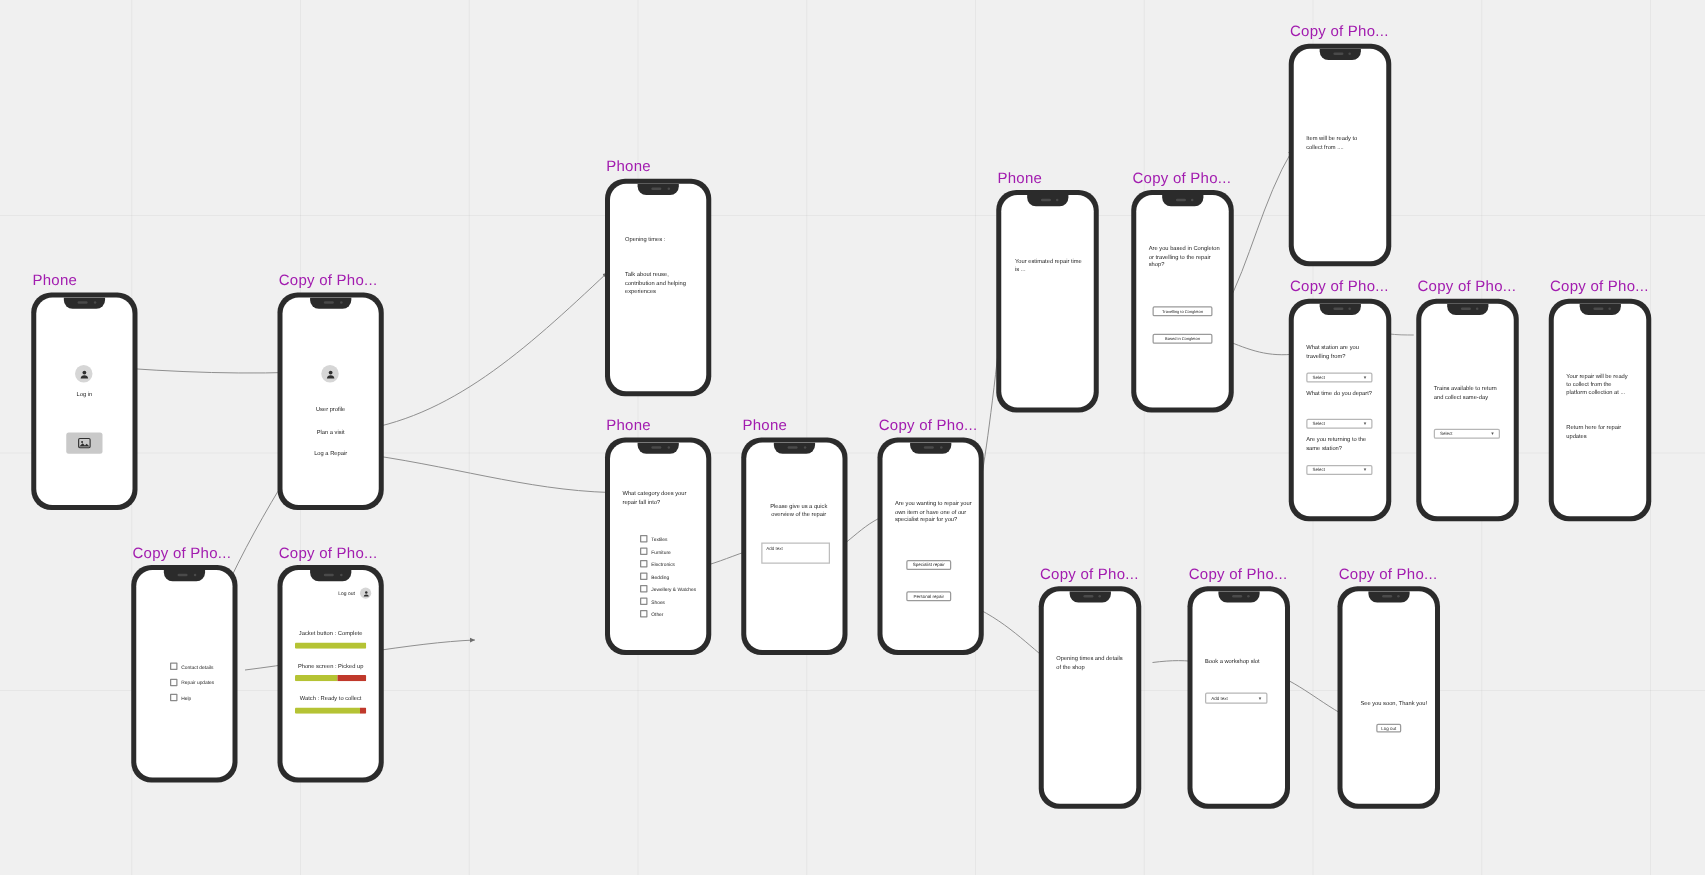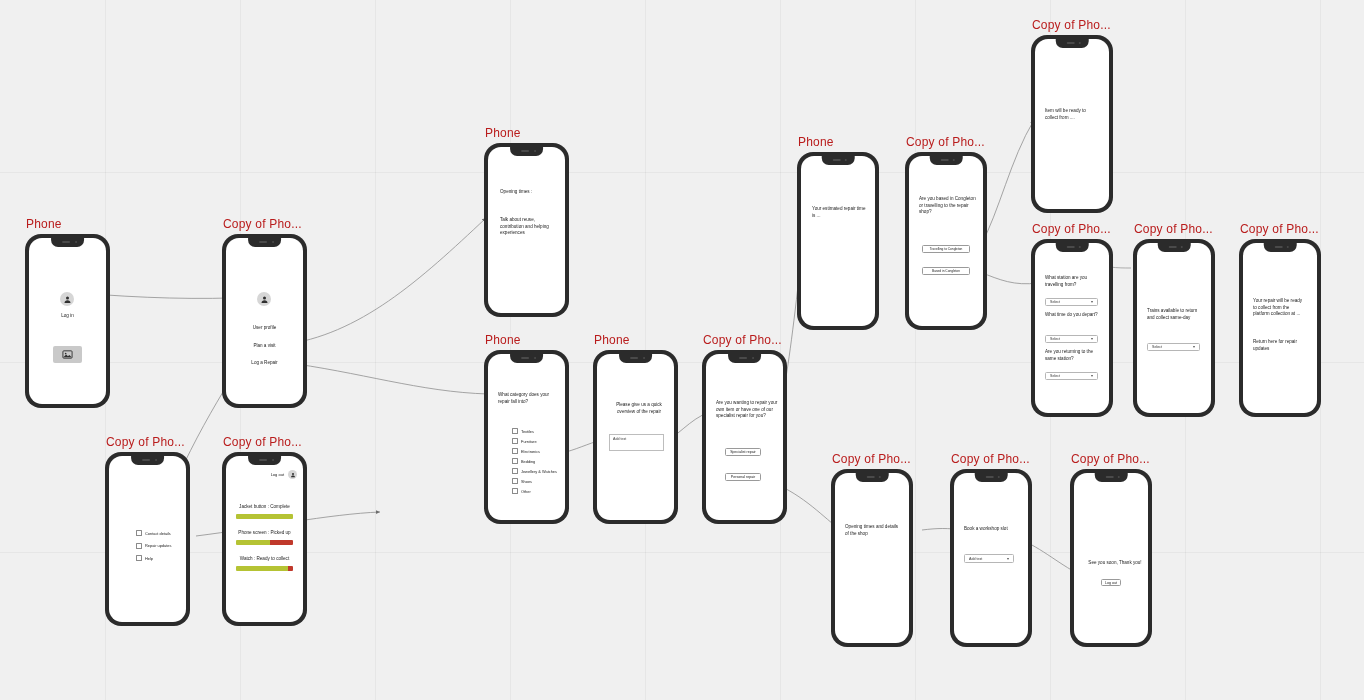--- a/index.html
+++ b/index.html
@@ -15,21 +15,21 @@
     background-image:
       linear-gradient(to right, rgba(0,0,0,0.045) 1px, transparent 1px),
       linear-gradient(to bottom, rgba(0,0,0,0.045) 1px, transparent 1px);
     background-size:135px 190px;
     background-position:-30px -18px;
   }
   #links{position:absolute;inset:0;pointer-events:none;}
   .frame{position:absolute;}
   .frame-label{
     position:absolute;top:-17px;left:1px;
-    font-size:12px;color:#b91c1c;letter-spacing:.2px;white-space:nowrap;
+    font-size:12px;color:#a21caf;letter-spacing:.2px;white-space:nowrap;
   }
   .phone{
     position:absolute;top:0;left:0;width:100%;height:100%;
     background:#2b2b2b;border-radius:16px;
     padding:4px;box-sizing:border-box;
   }
   .screen{
     position:relative;width:100%;height:100%;
     background:#fff;border-radius:13px;overflow:hidden;
   }

